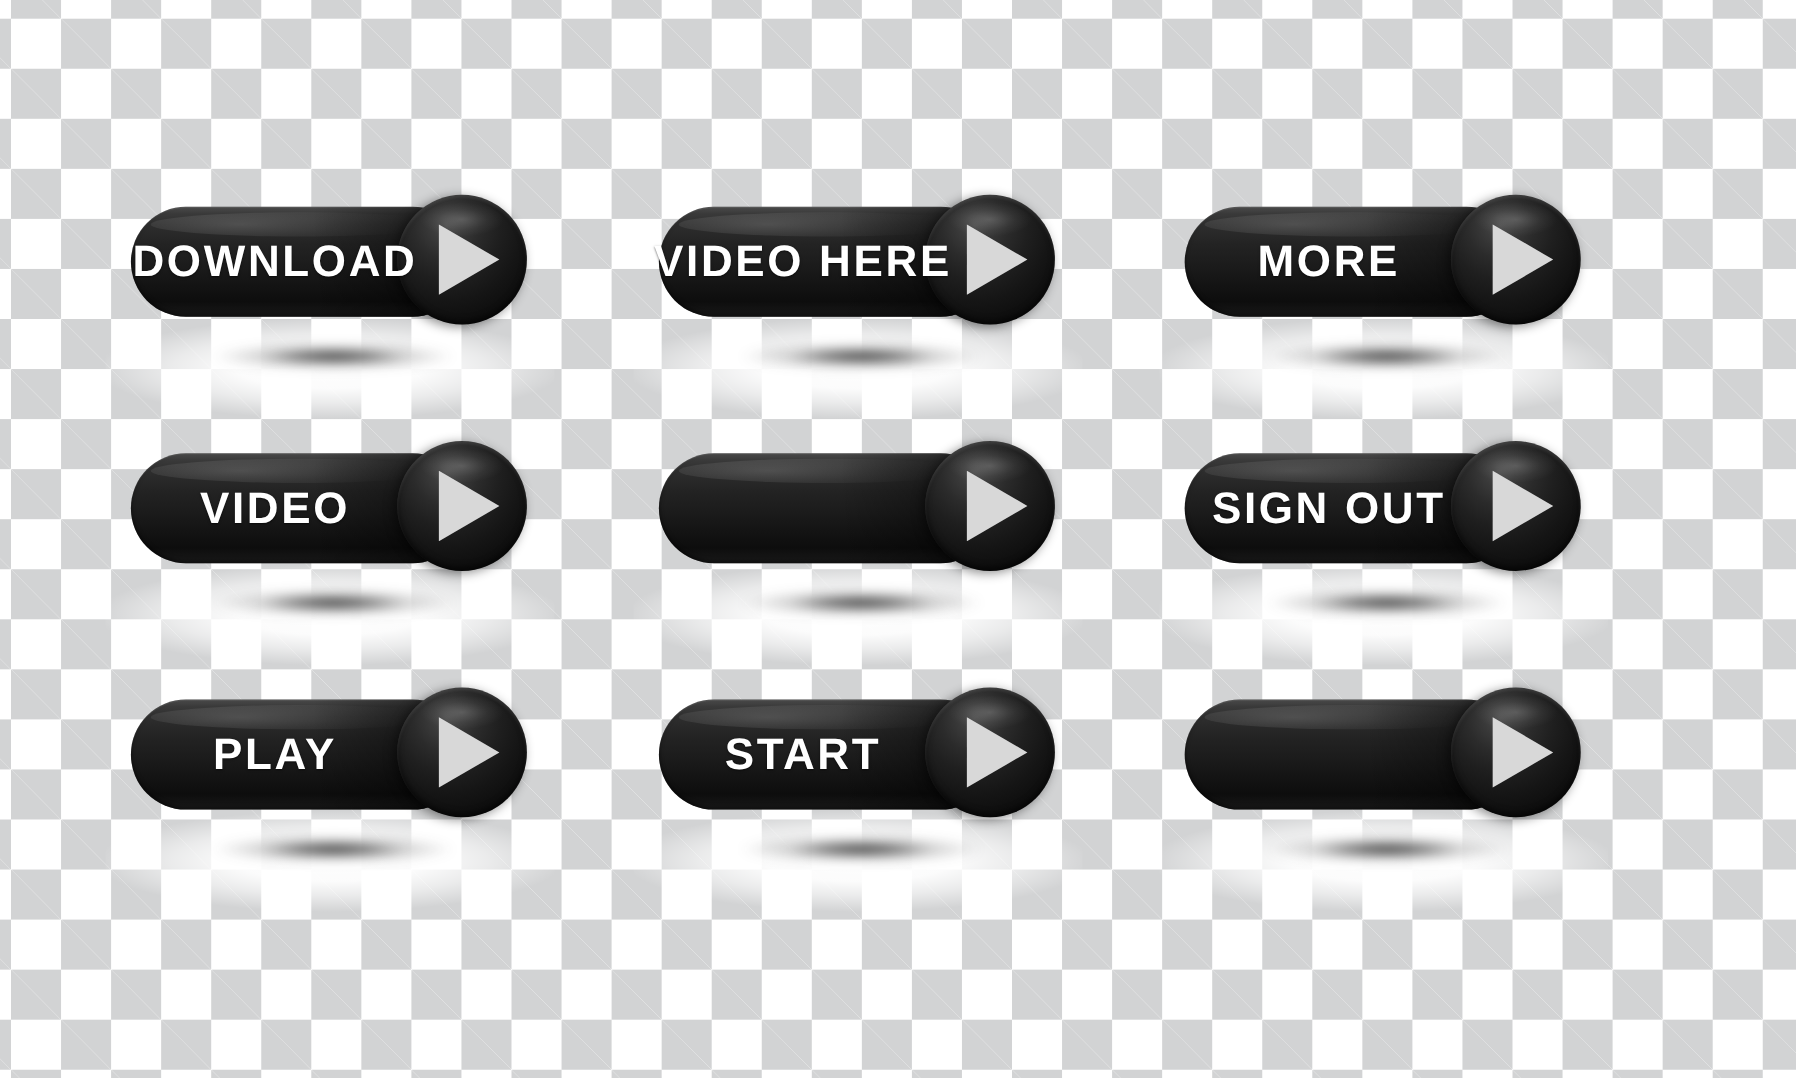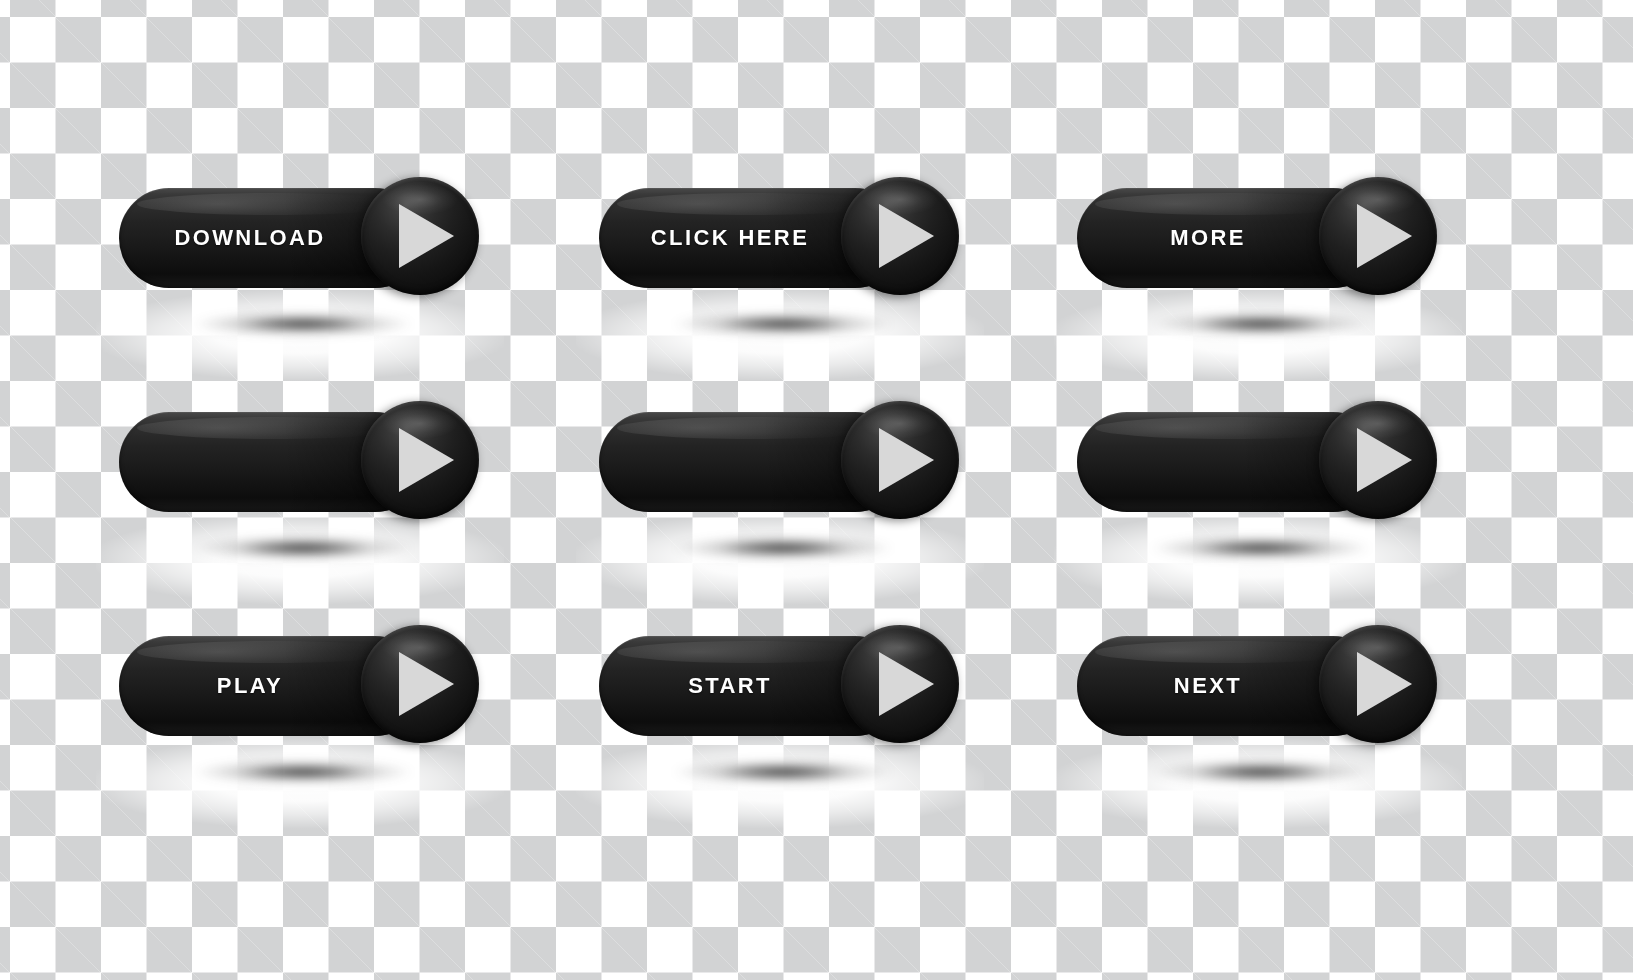--- a/index.html
+++ b/index.html
@@ -139,21 +139,21 @@
     left: 19px;
     top: 23px;
     width: 262px;
     height: 100px;
     display: flex;
     align-items: center;
     justify-content: center;
     color: #ffffff;
     font-family: "Liberation Sans", sans-serif;
     font-weight: bold;
-    font-size: 22px;
+    font-size: 40px;
     letter-spacing: 2.4px;
     white-space: nowrap;
     text-shadow: 0 1px 2px rgba(0,0,0,0.6);
     pointer-events: none;
     z-index: 4;
   }
 
   
   .btn-knob {
     position: absolute;
@@ -233,58 +233,60 @@
     <div class="btn-label">DOWNLOAD</div>
   </div>
       <div class="btn-cell row-0 col-1">
     <div class="btn-glow"></div>
     <div class="btn-shadow"></div>
     <div class="btn-pill"></div>
     <div class="btn-knob">
       <div class="play-triangle"></div>
       <div class="play-triangle-sheen"></div>
     </div>
-    <div class="btn-label">CLICK HERE</div>
+    <div class="btn-label">VIDEO HERE</div>
   </div>
       <div class="btn-cell row-0 col-2">
     <div class="btn-glow"></div>
     <div class="btn-shadow"></div>
     <div class="btn-pill"></div>
     <div class="btn-knob">
       <div class="play-triangle"></div>
       <div class="play-triangle-sheen"></div>
     </div>
     <div class="btn-label">MORE</div>
   </div>
       <div class="btn-cell row-1 col-0">
     <div class="btn-glow"></div>
     <div class="btn-shadow"></div>
     <div class="btn-pill"></div>
     <div class="btn-knob">
       <div class="play-triangle"></div>
       <div class="play-triangle-sheen"></div>
     </div>
+    <div class="btn-label">VIDEO</div>
   </div>
       <div class="btn-cell row-1 col-1">
     <div class="btn-glow"></div>
     <div class="btn-shadow"></div>
     <div class="btn-pill"></div>
     <div class="btn-knob">
       <div class="play-triangle"></div>
       <div class="play-triangle-sheen"></div>
     </div>
   </div>
       <div class="btn-cell row-1 col-2">
     <div class="btn-glow"></div>
     <div class="btn-shadow"></div>
     <div class="btn-pill"></div>
     <div class="btn-knob">
       <div class="play-triangle"></div>
       <div class="play-triangle-sheen"></div>
     </div>
+    <div class="btn-label">SIGN OUT</div>
   </div>
       <div class="btn-cell row-2 col-1">
     <div class="btn-glow"></div>
     <div class="btn-shadow"></div>
     <div class="btn-pill"></div>
     <div class="btn-knob">
       <div class="play-triangle"></div>
       <div class="play-triangle-sheen"></div>
     </div>
     <div class="btn-label">START</div>
@@ -300,16 +302,15 @@
     <div class="btn-label">PLAY</div>
   </div>
       <div class="btn-cell row-2 col-2">
     <div class="btn-glow"></div>
     <div class="btn-shadow"></div>
     <div class="btn-pill"></div>
     <div class="btn-knob">
       <div class="play-triangle"></div>
       <div class="play-triangle-sheen"></div>
     </div>
-    <div class="btn-label">NEXT</div>
   </div>
     </div>
 </div>
 
 </body></html>

